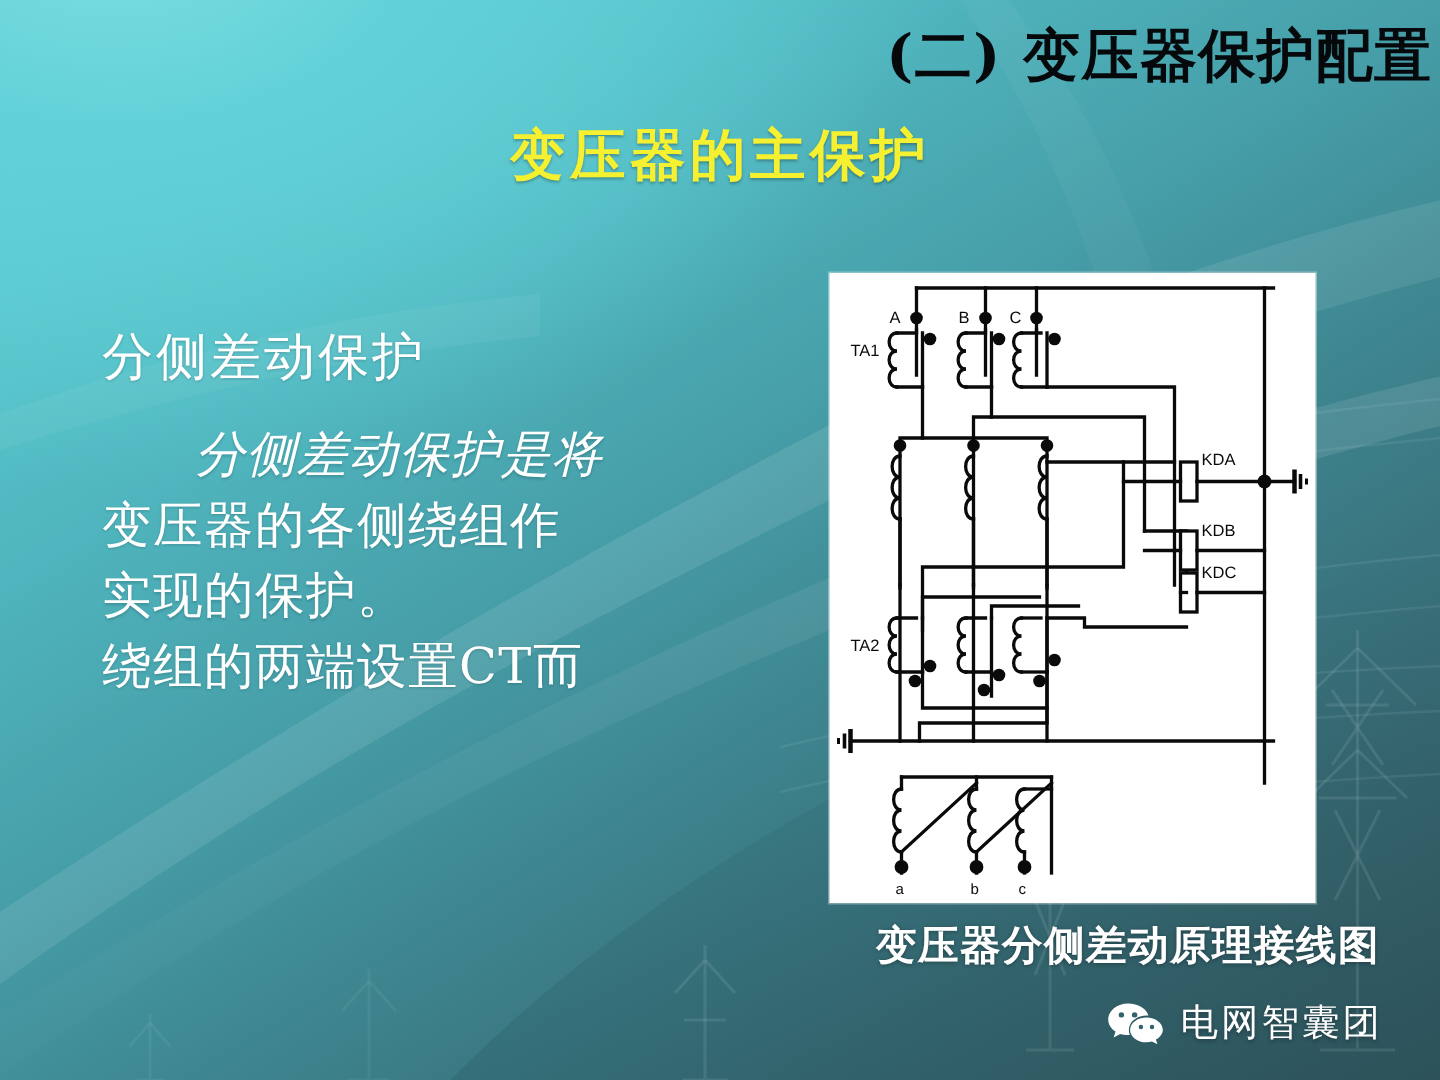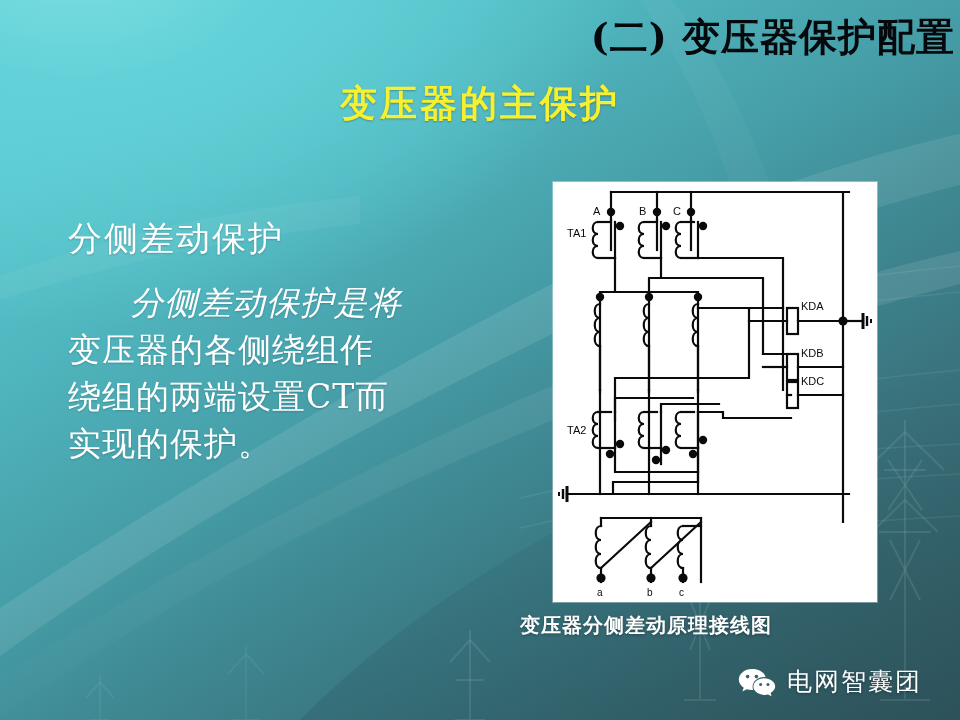--- a/index.html
+++ b/index.html
@@ -102,23 +102,23 @@
     box-shadow: 0 0 0 1px rgba(255,255,255,.35);
   }
   #figure-panel svg { display: block; }
 
   
   #figure-caption {
     position: absolute;
     left: 520px;
     top: 612px;
     width: 400px;
-    text-align: left;
+    text-align: right;
     color: #ffffff;
-    font-size: 20px;
+    font-size: 27px;
     font-weight: 700;
     letter-spacing: 1px;
     text-shadow: 0 1px 3px rgba(0,0,0,.35);
     white-space: nowrap;
   }
 
   
   #watermark {
     position: absolute;
     right: 38px;
@@ -199,22 +199,22 @@
 
   <div id="title-bar">(二) 变压器保护配置</div>
 
   <div id="yellow-heading">变压器的主保护</div>
 
   <div id="left-col">
     <div id="sub-heading">分侧差动保护</div>
     <div id="body-text">
       <span class="ln indent">分侧差动保护是将</span>
       <span class="ln">变压器的各侧绕组作</span>
+      <span class="ln">实现的保护。</span>
       <span class="ln">绕组的两端设置CT而</span>
-      <span class="ln">实现的保护。</span>
     </div>
   </div>
 
   <div id="figure-panel">
     <svg width="324" height="420" viewBox="0 0 324 420">
       <g stroke="#0a0a0a" stroke-width="2.2" fill="none" stroke-linecap="square">
 
         <path d="M 58 10 L 296 10"></path>
         <path d="M 58 10 L 58 38"></path>
         <path d="M 104 10 L 104 38"></path>

